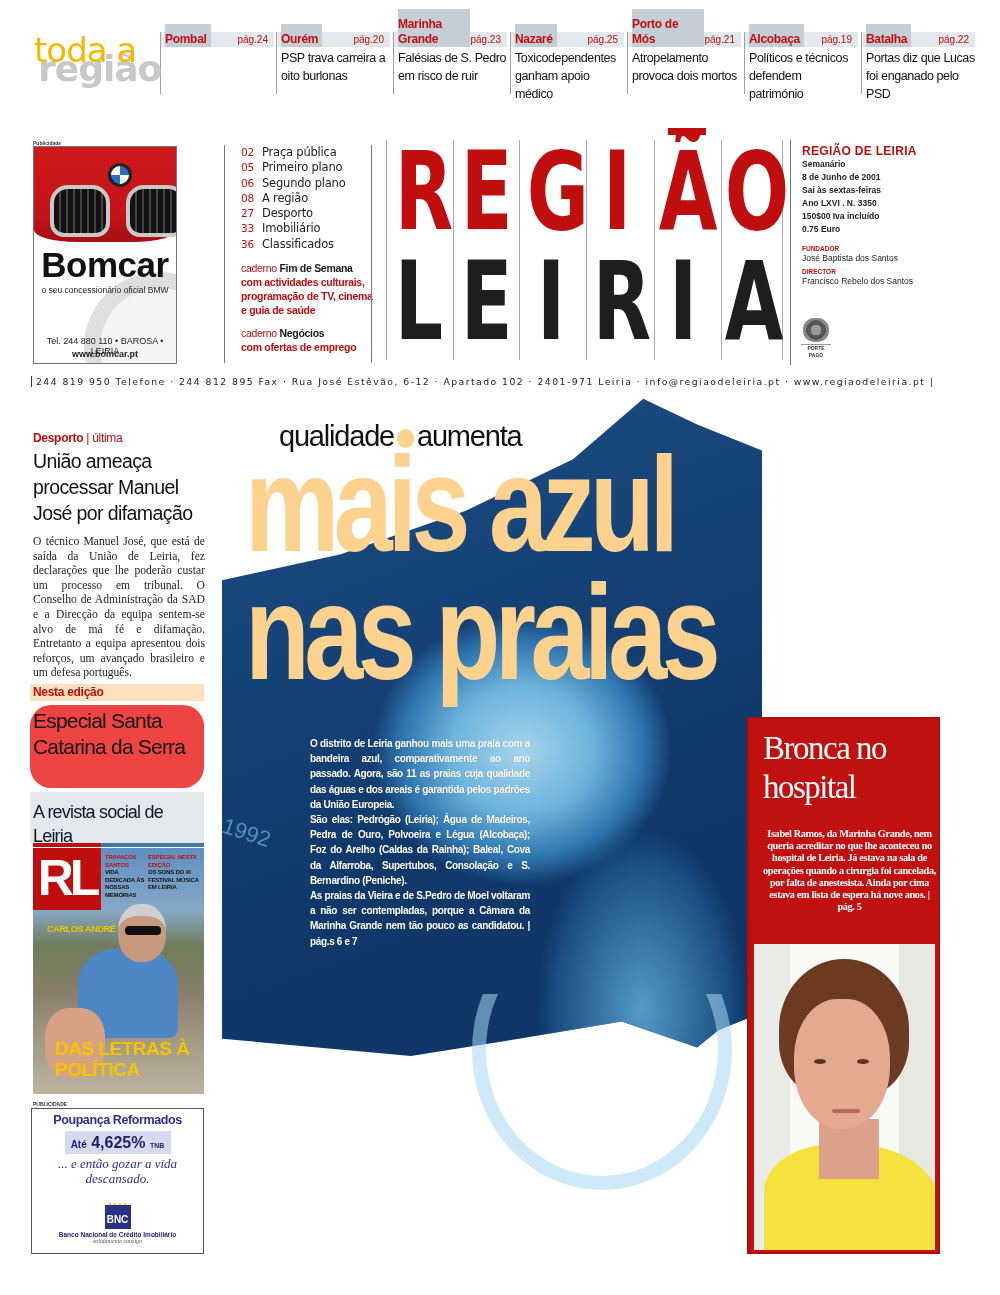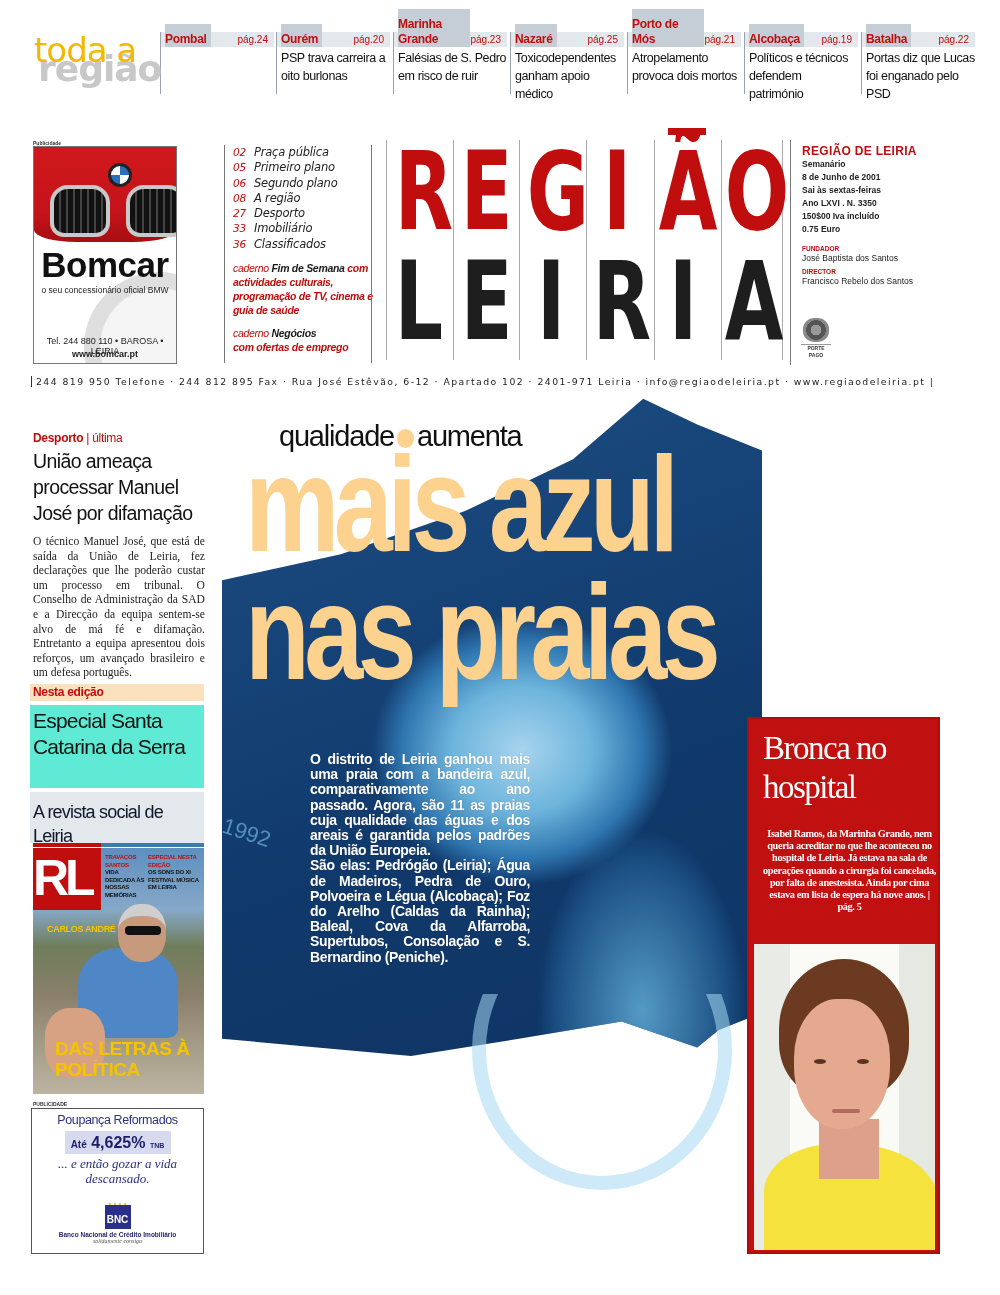--- a/index.html
+++ b/index.html
@@ -24,21 +24,21 @@
   .bmw-ad .car { position: absolute; left: 0; top: 0; width: 100%; height: 95px; background: linear-gradient(180deg,#d0181b 0%, #c4131a 70%, #a50e12 100%); border-bottom-left-radius: 30% 12px; border-bottom-right-radius: 30% 12px; }
   .bmw-ad .logo { position: absolute; left: 74px; top: 16px; width: 24px; height: 24px; border-radius: 50%; background: conic-gradient(#2a6ebf 0 25%, #fff 0 50%, #2a6ebf 0 75%, #fff 0); border: 3px solid #222; }
   .bmw-ad .grille { position: absolute; top: 38px; width: 60px; height: 52px; border: 4px solid #c9c9c9; border-radius: 18px 18px 14px 14px; background: repeating-linear-gradient(90deg,#111 0 5px,#444 5px 7px); }
   .bmw-ad .g1 { left: 16px; } .bmw-ad .g2 { left: 92px; }
   .bmw-ad .wheel { position: absolute; left: 50px; top: 125px; width: 150px; height: 150px; border-radius: 50%; background: radial-gradient(circle,#f2f2f2 0 55%,#d6d6d6 56% 100%); opacity: .8; }
   .bmw-ad .brand { position: absolute; left: 0; width: 100%; top: 98px; text-align: center; font-size: 35px; font-weight: bold; color: #111; letter-spacing: -0.5px; }
   .bmw-ad .sub { position: absolute; left: 0; width: 100%; top: 138px; text-align: center; font-size: 8.5px; color: #222; }
   .bmw-ad .tel { position: absolute; left: 0; width: 100%; top: 189px; text-align: center; font-size: 9px; color: #222; }
   .bmw-ad .web { position: absolute; left: 0; width: 100%; top: 202px; text-align: center; font-size: 9px; font-weight: bold; color: #222; }
 
-  .index { left: 224px; top: 145px; width: 150px; height: 218px; border-left: 1px solid #777; padding-left: 4px; font-style: italic; }
+  .index { left: 224px; top: 145px; width: 150px; height: 218px; border-left: 1px solid #777; padding-left: 12px; }
   .index .row { font-size: 11.5px; line-height: 15.3px; color: #222; font-family: "DejaVu Sans", sans-serif; letter-spacing: -0.2px; }
   .index .row .n { color: #c00d0d; display: inline-block; width: 21px; font-size: 10.5px; }
   .index .cad { margin-top: 9px; font-size: 10.5px; line-height: 14px; color: #c00d0d; font-weight: bold; letter-spacing: -0.3px; }
   .index .cad .k { color: #c00d0d; font-weight: normal; }
   .index .cad .t { color: #1a1a1a; }
   .index .idx-rule { position: absolute; right: 2px; top: 0; width: 1px; height: 218px; background: #777; }
 
   .mast { left: 382px; top: 128px; width: 402px; height: 240px; }
   .mast .vl { position: absolute; top: 12px; width: 1px; height: 220px; background: #aaa; }
   .mast .word { position: absolute; left: 6px; width: 392px; display: flex; justify-content: space-between; font-family: "DejaVu Sans Condensed", "DejaVu Sans", sans-serif; font-weight: bold; text-align: center; }
@@ -58,38 +58,38 @@
   .contact { left: 31px; top: 376px; width: 940px; font-size: 9.3px; letter-spacing: 1.45px; color: #222; white-space: nowrap; border-left: 1px solid #333; padding-left: 4px; font-family: "DejaVu Sans", sans-serif; }
 
   
   .sec-tag { left: 33px; top: 431px; font-size: 12px; font-weight: bold; color: #c00d0d; letter-spacing: -0.3px; }
   .sec-tag .sep { color: #c00d0d; font-weight: normal; }
   .sec-tag .sub { color: #c00d0d; font-weight: normal; }
   .story-hl { left: 33px; top: 448px; width: 180px; font-size: 19.5px; line-height: 26px; font-weight: normal; color: #111; letter-spacing: -0.6px; font-family: "Liberation Sans", sans-serif; }
   .story-body { left: 33px; top: 535px; width: 172px; font-family: "Liberation Serif", serif; font-size: 11.6px; line-height: 14.6px; text-align: justify; color: #222; hyphens: auto; }
 
   .nesta { left: 30px; top: 684px; width: 174px; height: 17px; background: #fbe1bd; color: #c00d0d; font-size: 12px; font-weight: bold; padding-left: 3px; line-height: 17px; letter-spacing: -0.3px; }
-  .box1 { left: 30px; top: 705px; width: 174px; height: 83px; background: #5eead4; padding: 3px 0 0 3px; font-size: 21px; line-height: 25.5px; color: #111; letter-spacing: -0.8px; }
+  .box1 { left: 30px; top: 705px; width: 174px; height: 83px; background: #ef4444; padding: 3px 0 0 3px; font-size: 21px; line-height: 25.5px; color: #111; letter-spacing: -0.8px; border-radius: 21px; }
   .box2 { left: 30px; top: 792px; width: 174px; height: 51px; background: #e3e8ec; padding: 8px 0 0 3px; font-size: 18px; line-height: 24px; color: #0f172a; letter-spacing: -0.8px; }
   .boxbar { left: 33px; top: 843px; width: 171px; height: 4px; background: linear-gradient(90deg,#c00d0d 0 40%, #3f7ba8 40%); }
 
   .mag { left: 33px; top: 848px; width: 171px; height: 246px; overflow: hidden; background: linear-gradient(180deg,#5e8fc0 0%,#86a8c8 25%,#6f7d5b 40%,#8a7f6a 60%,#a59c88 80%,#bcb3a0 100%); }
-  .mag .rl { position: absolute; left: 0; top: 0; width: 68px; height: 62px; background: #c00d0d; color: #fff; font-weight: bold; font-size: 50px; line-height: 60px; text-align: left; letter-spacing: -4px; }
+  .mag .rl { position: absolute; left: 0; top: 0; width: 68px; height: 62px; background: #c00d0d; color: #fff; font-weight: bold; font-size: 50px; line-height: 60px; text-align: center; letter-spacing: -4px; }
   .mag .tx { position: absolute; font-size: 6px; font-weight: bold; line-height: 7.5px; color: #111; letter-spacing: -0.2px; }
   .mag .tx .r { color: #c00d0d; }
   .mag .carlos { position: absolute; left: 14px; top: 76px; font-size: 9px; font-weight: bold; color: #f5c400; letter-spacing: -0.3px; }
   .mag .shirt { position: absolute; left: 45px; top: 100px; width: 100px; height: 90px; border-radius: 40% 40% 10% 10%; background: #4f86c6; }
   .mag .head { position: absolute; left: 85px; top: 56px; width: 48px; height: 58px; border-radius: 45%; background: #c79a7d; border-top: 12px solid #cfcfcf; }
   .mag .glasses { position: absolute; left: 92px; top: 78px; width: 36px; height: 9px; background: #111; border-radius: 4px; }
   .mag .hand { position: absolute; left: 12px; top: 160px; width: 60px; height: 70px; border-radius: 40%; background: #d6a283; }
   .mag .letras { position: absolute; left: 22px; top: 190px; width: 160px; font-size: 19px; font-weight: bold; color: #f5c400; line-height: 21px; letter-spacing: -0.5px; }
 
   .pub2 { left: 33px; top: 1101px; font-size: 5px; font-weight: bold; color: #333; }
   .bnc-ad { left: 31px; top: 1108px; width: 173px; height: 146px; border: 1px solid #555; background: #fff; text-align: center; color: #2a2f8a; }
-  .bnc-ad .h { margin-top: 4px; font-size: 12.5px; font-weight: normal; letter-spacing: -0.4px; }
+  .bnc-ad .h { margin-top: 4px; font-size: 12.5px; font-weight: bold; letter-spacing: -0.4px; }
   .bnc-ad .rate { margin: 4px auto 0; width: 106px; height: 23px; background: #d7d9ee; font-weight: bold; font-size: 16px; line-height: 23px; color: #1d1f6a; }
   .bnc-ad .rate .s { font-size: 10px; }
   .bnc-ad .rate .t { font-size: 7px; }
   .bnc-ad .q { margin-top: 2px; font-family: "Liberation Serif", serif; font-style: italic; font-size: 13px; line-height: 15px; color: #2a2f8a; }
   .bnc-ad .logo { margin: 19px auto 0; width: 26px; height: 24px; background: #2a2f8a; color: #fff; font-weight: bold; font-size: 10px; line-height: 30px; position: relative; }
   .bnc-ad .logo::before { content: "• • • •"; position: absolute; top: -8px; left: 0; width: 100%; color: #f5c400; font-size: 8px; line-height: 14px; }
   .bnc-ad .bn { font-size: 6.5px; font-weight: bold; line-height: 7px; margin-top: 2px; color: #1d1f6a; }
   .bnc-ad .sl { font-family: "Liberation Serif", serif; font-style: italic; font-size: 6px; color: #555; }
 
   
@@ -99,21 +99,21 @@
                   radial-gradient(ellipse 140px 240px at 420px 620px, rgba(96,172,214,0.85) 0%, rgba(47,118,176,0.4) 60%, rgba(0,0,0,0) 75%),
                   linear-gradient(160deg,#1d4f86 0%,#10396b 50%,#0e3260 100%);
       clip-path: polygon(0% 22%, 22% 19%, 45% 14%, 65% 8%, 78% 1%, 88% 4%, 100% 7%, 100% 72%, 92% 74%, 88% 76%, 74% 73%, 55% 75%, 35% 77%, 0% 75%); }
   .hero-bg .ring { position: absolute; left: 250px; top: 520px; width: 260px; height: 280px; border-radius: 50%; border: 14px solid rgba(165,215,240,0.55); clip-path: polygon(0 30%,100% 30%,100% 100%,0 100%); }
   .hero-bg .yr { position: absolute; left: 0; top: 430px; font-size: 22px; color: rgba(110,180,220,0.7); transform: rotate(18deg); }
 
   .kicker { left: 279px; top: 420px; font-size: 29px; font-weight: normal; color: #111; letter-spacing: -1.2px; font-family: "Liberation Sans", sans-serif; }
   .kicker .dot { display: inline-block; width: 17px; height: 19px; border-radius: 50%; background: #fcd28e; vertical-align: -2px; margin: 0 3px; }
   .headline { left: 245px; top: 440px; font-size: 136px; line-height: 128px; color: #fcd28e; font-weight: bold; letter-spacing: -7px; font-family: "Liberation Sans", sans-serif; transform: scaleX(0.78); transform-origin: left top; white-space: nowrap; }
 
-  .lead { left: 310px; top: 752px; width: 220px; color: #fff; font-size: 14px; line-height: 15.2px; font-weight: bold; text-align: justify; letter-spacing: -0.35px; text-shadow: 0 0 1px rgba(0,0,0,0.3); }
+  .lead { left: 310px; top: 736px; width: 220px; color: #fff; font-size: 10px; line-height: 15.2px; font-weight: bold; text-align: justify; letter-spacing: -0.35px; text-shadow: 0 0 1px rgba(0,0,0,0.3); }
 
   
   .bronca { left: 747px; top: 717px; width: 193px; height: 537px; background: #c0100f; border: 2px solid #b00c0c; font-family: Liberation Serif, serif; }
   .bronca .h { position: absolute; left: 14px; top: 10px; font-size: 33px; line-height: 39px; color: #fff; font-weight: normal; letter-spacing: -1.5px; }
   .bronca .p { position: absolute; left: 13px; top: 109px; width: 175px; font-size: 10.3px; line-height: 12.2px; color: #fff; font-weight: bold; letter-spacing: -0.35px; text-align: center; }
   .bronca .photo { position: absolute; left: 5px; top: 225px; width: 181px; height: 306px; overflow: hidden; background: linear-gradient(90deg,#e8ebe6 0 20%,#fafaf6 20% 80%,#e6e8e2 80%); }
   .bronca .hair { position: absolute; left: 25px; top: 15px; width: 130px; height: 140px; border-radius: 50% 50% 40% 40%; background: #6b3a21; }
   .bronca .face { position: absolute; left: 40px; top: 55px; width: 96px; height: 130px; border-radius: 45% 45% 48% 48%; background: #e4a98f; }
   .bronca .eye { position: absolute; top: 115px; width: 12px; height: 5px; border-radius: 50%; background: #5a3322; }
   .bronca .e1 { left: 60px; } .bronca .e2 { left: 103px; }
@@ -307,20 +307,21 @@
 <div class="abs kicker">
   <span>qualidade</span><span class="dot"></span><span>aumenta</span>
 </div>
 <div class="abs headline">
   <div>mais azul</div>
   <div>nas praias</div>
 </div>
 <div class="abs lead">
   <div>O distrito de Leiria ganhou mais uma praia com a bandeira azul, comparativamente ao ano passado. Agora, são 11 as praias cuja qualidade das águas e dos areais é garantida pelos padrões da União Europeia.</div>
   <div>São elas: Pedrógão (Leiria); Água de Madeiros, Pedra de Ouro, Polvoeira e Légua (Alcobaça); Foz do Arelho (Caldas da Rainha); Baleal, Cova da Alfarroba, Supertubos, Consolação e S. Bernardino (Peniche).</div>
+  <div>As praias da Vieira e de S.Pedro de Moel voltaram a não ser contempladas, porque a Câmara da Marinha Grande nem tão pouco as candidatou. | pág.s 6 e 7</div>
 </div>
 
 <div class="abs bronca">
   <div class="h">Bronca no hospital</div>
   <div class="p">Isabel Ramos, da Marinha Grande, nem queria acreditar no que lhe aconteceu no hospital de Leiria. Já estava na sala de operações quando a cirurgia foi cancelada, por falta de anestesista. Ainda por cima estava em lista de espera há nove anos. | pág. 5</div>
   <div class="photo">
     <div class="hair"></div>
     <div class="shirt"></div>
     <div class="neck"></div>
     <div class="face"></div>

